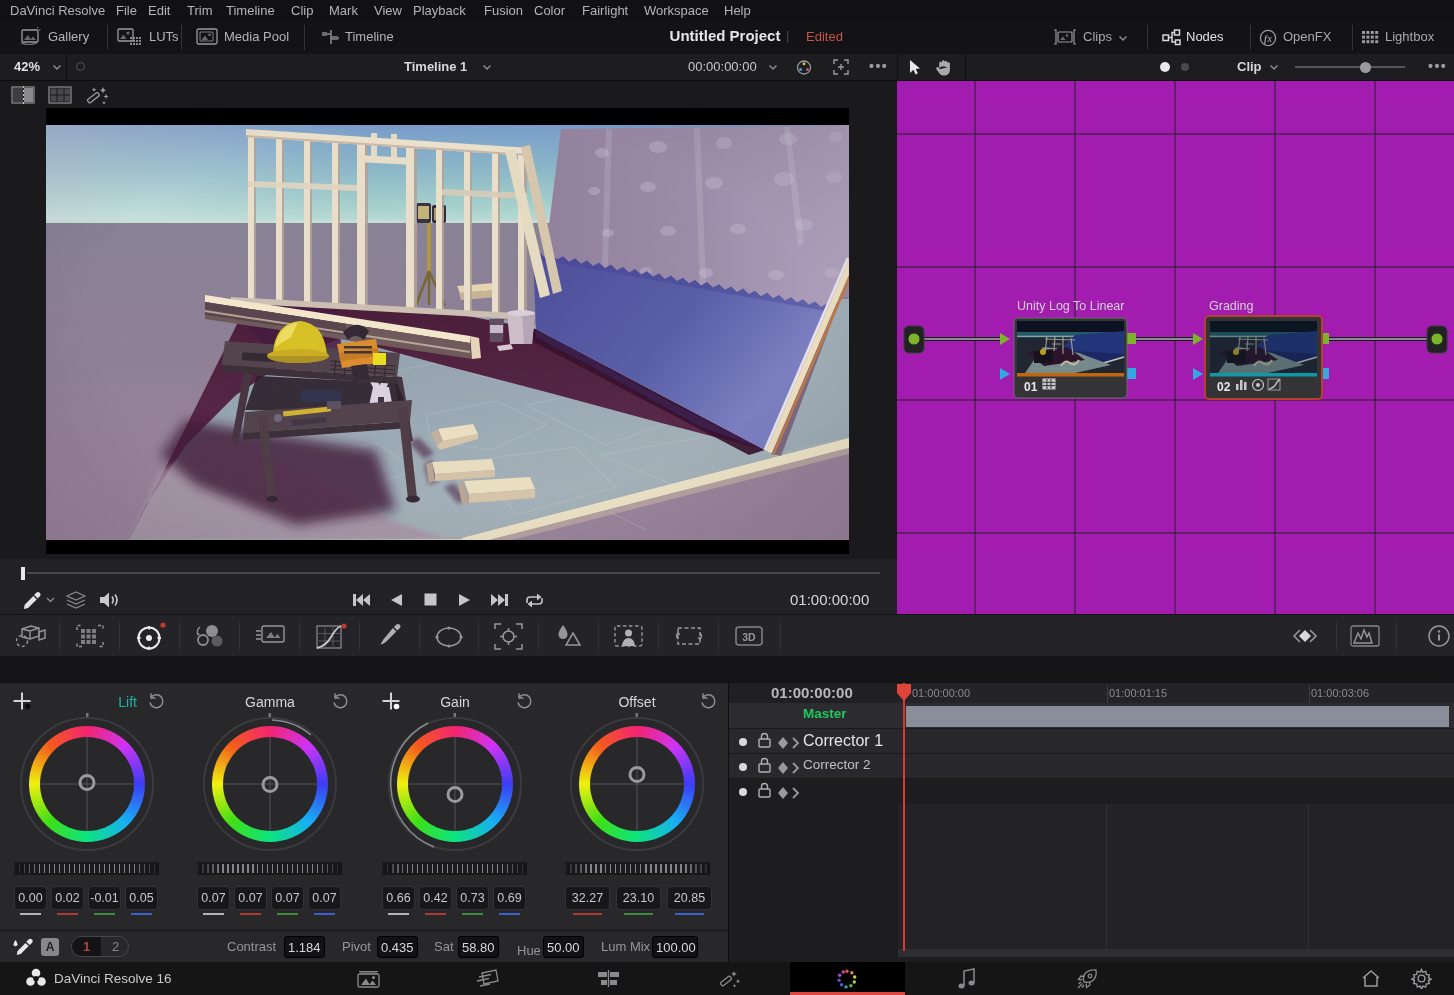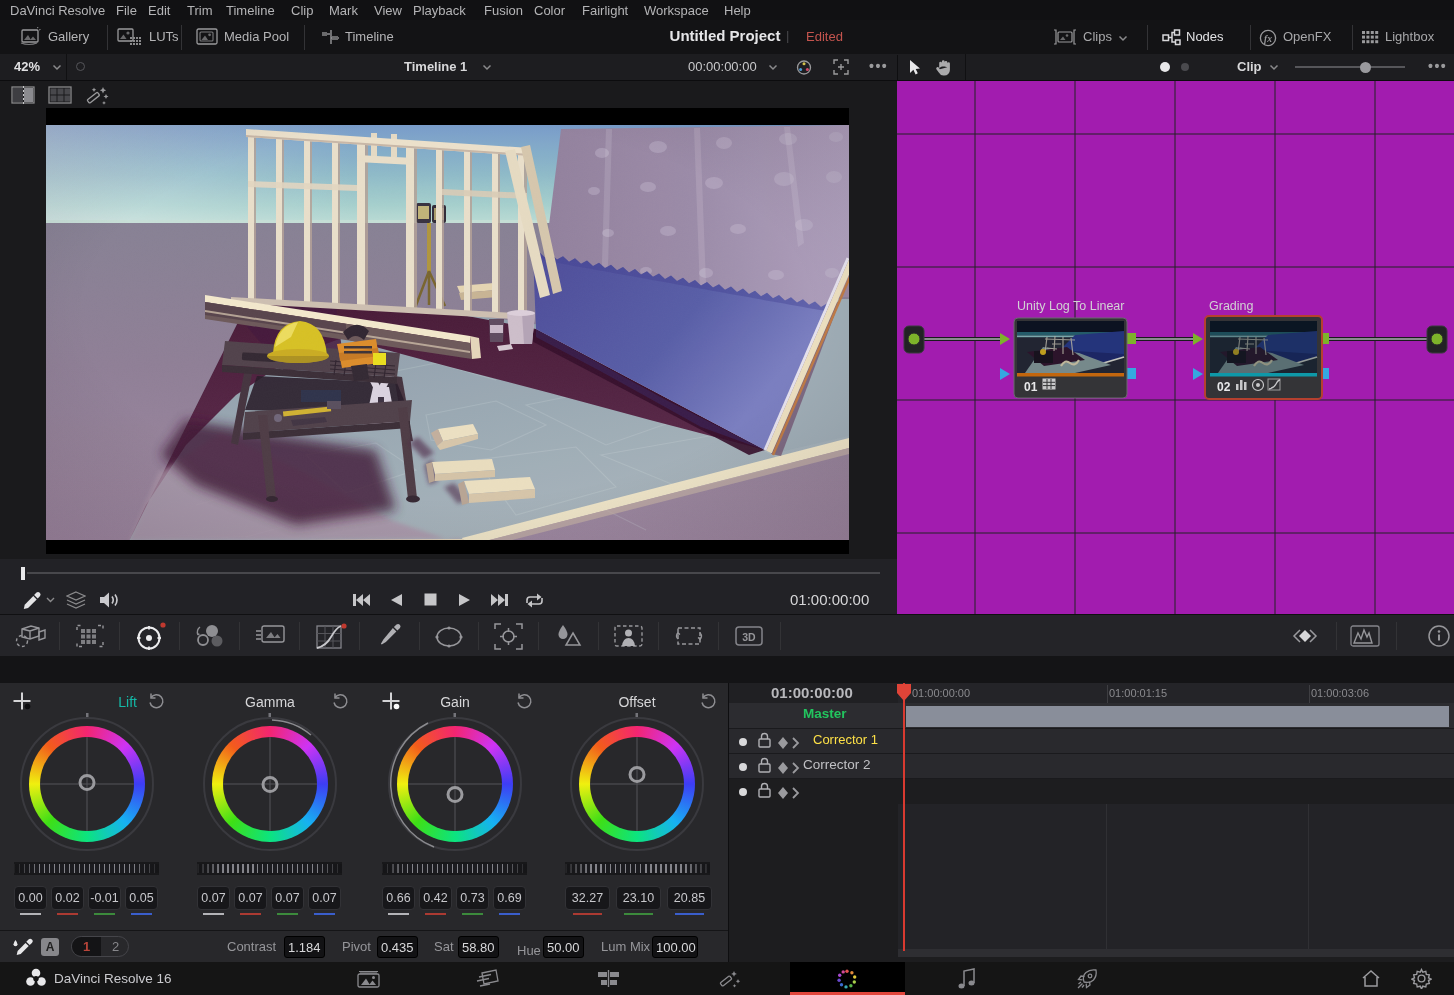--- a/index.html
+++ b/index.html
@@ -912,21 +912,21 @@
     <div class="abs" style="left:378px;top:2px;width:1px;height:18px;background:#3e3e42;"></div>
     <div class="abs" style="left:580px;top:2px;width:1px;height:18px;background:#3e3e42;"></div>
     <div class="abs" style="left:380px;top:4px;color:#8a8a8e;font-size:11px;">01:00:01:15</div>
     <div class="abs" style="left:582px;top:4px;color:#8a8a8e;font-size:11px;">01:00:03:06</div>
 
     <div class="abs" style="left:0;top:20px;width:726px;height:26px;background:#2c2c30;border-bottom:1px solid #1a1a1d;">
       <div class="abs" style="left:74px;top:3px;color:#22c55e;font-size:13.5px;font-weight:bold;">Master</div>
       <div class="abs" style="left:177px;top:3px;width:543px;height:21px;background:#898e9a;"></div>
     </div>
     <div class="abs kfrow" style="left:0;top:46px;width:726px;height:25px;">
-      <div class="abs" style="left:84px;top:3px;color:#fde047;font-size:13px;">Corrector 1</div>
+      <div class="abs" style="left:74px;top:3px;color:#e5e5e5;font-size:16px;">Corrector 1</div>
     </div>
     <div class="abs kfrow" style="left:0;top:71px;width:726px;height:25px;">
       <div class="abs" style="left:74px;top:3px;color:#c0c0c4;font-size:13.5px;">Corrector 2</div>
     </div>
 
     <svg class="abs" style="left:8px;top:46px;" width="92" height="75" viewBox="0 0 92 75">
       <g fill="#d8d8da">
         <circle cx="6" cy="13" r="4"></circle>
           <circle cx="6" cy="38" r="4"></circle>
           <circle cx="6" cy="63" r="4"></circle>

